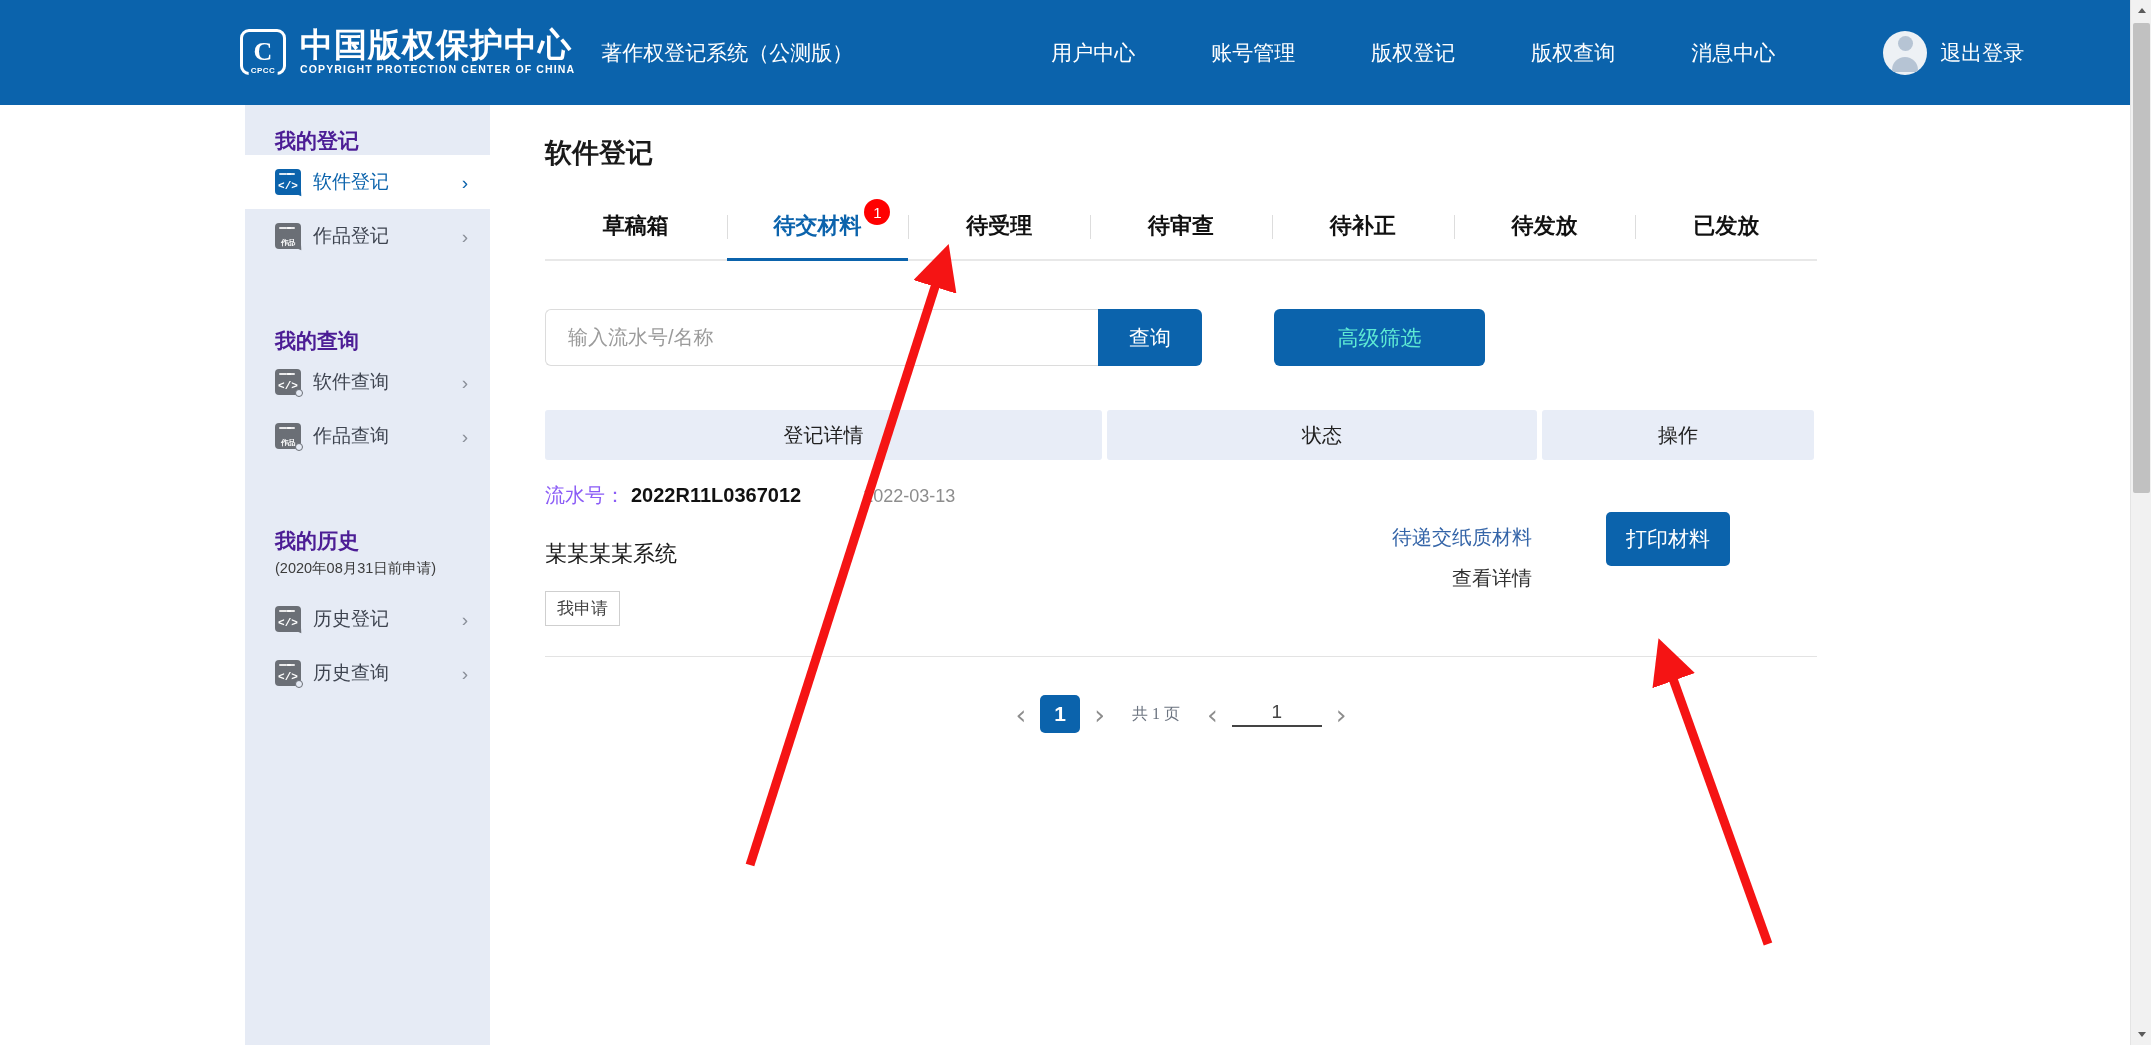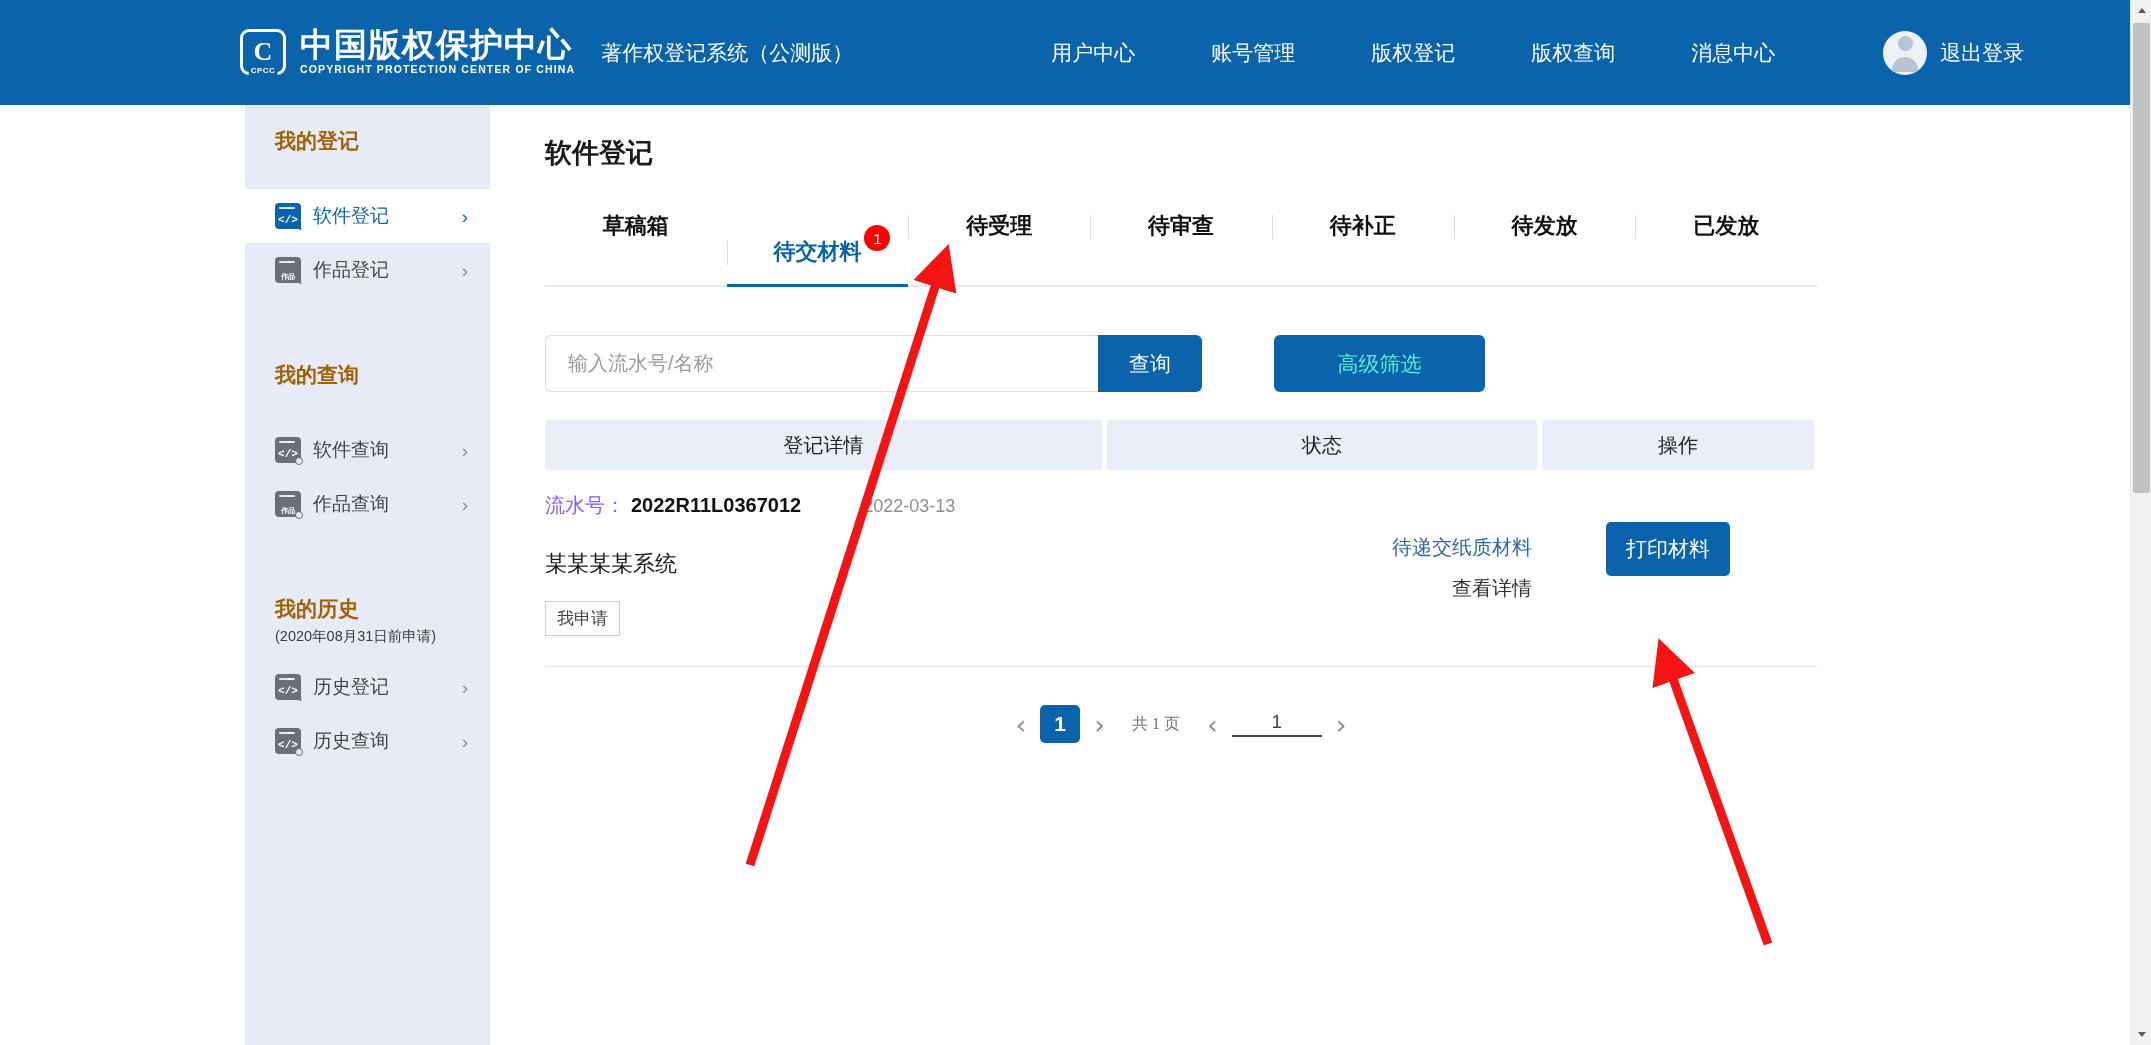--- a/index.html
+++ b/index.html
@@ -131,22 +131,22 @@
     white-space: nowrap;
   }
 
   
   .sidebar {
     position: absolute; top: 105px; left: 245px;
     width: 245px; height: 940px;
     background: #e6ebf5;
   }
   .side-group-title {
-    font-size: 21px; font-weight: 700; color: #a16207;
-    padding: 22px 0 34px 30px;
+    font-size: 21px; font-weight: 700; color: #4c1d95;
+    padding: 22px 0 0 30px;
   }
   .side-group-title.sub { padding-bottom: 4px; }
   .side-note {
     font-size: 14.5px; color: #3b3b3b;
     padding: 0 0 14px 30px;
   }
   .side-item {
     height: 54px; display: flex; align-items: center;
     padding: 0 22px 0 30px; cursor: pointer;
     position: relative;
@@ -224,21 +224,21 @@
   .tab {
     flex: 1; text-align: center;
     font-size: 22px; font-weight: 700; color: #111111;
     padding: 14px 0 18px 0;
     position: relative; cursor: pointer;
   }
   .tab:not(:first-child)::before {
     content: ""; position: absolute; left: 0; top: 18px;
     width: 1px; height: 24px; background: #dddddd;
   }
-  .tab.active { color: #0b63ac; margin-top: 26px; }
+  .tab.active { color: #0b63ac; }
   .tab.active::after {
     content: ""; position: absolute; left: 0; bottom: -2px;
     width: 100%; height: 3px; background: #0b63ac;
   }
   .tab .badge {
     position: absolute; top: 2px; right: 18px;
     min-width: 26px; height: 26px; border-radius: 13px;
     background: #ff0000; color: #ffffff;
     font-size: 15px; font-weight: 400;
     display: flex; align-items: center; justify-content: center;
@@ -269,21 +269,21 @@
   .btn-filter {
     width: 211px; height: 57px;
     margin-left: 72px;
     background: #0b63ac; color: #5eead4;
     border: none; border-radius: 6px;
     font-size: 21px; cursor: pointer;
     font-family: "Liberation Sans", sans-serif;
   }
 
   
-  .table { margin-top: 28px; width: 1272px; }
+  .table { margin-top: 44px; width: 1272px; }
   .thead { display: flex; gap: 5px; }
   .th {
     background: #e8edf7; color: #222;
     font-size: 20px; height: 50px;
     display: flex; align-items: center; justify-content: center;
     border-radius: 3px;
   }
   .th.c1 { width: 557px; }
   .th.c2 { width: 430px; }
   .th.c3 { width: 272px; }

